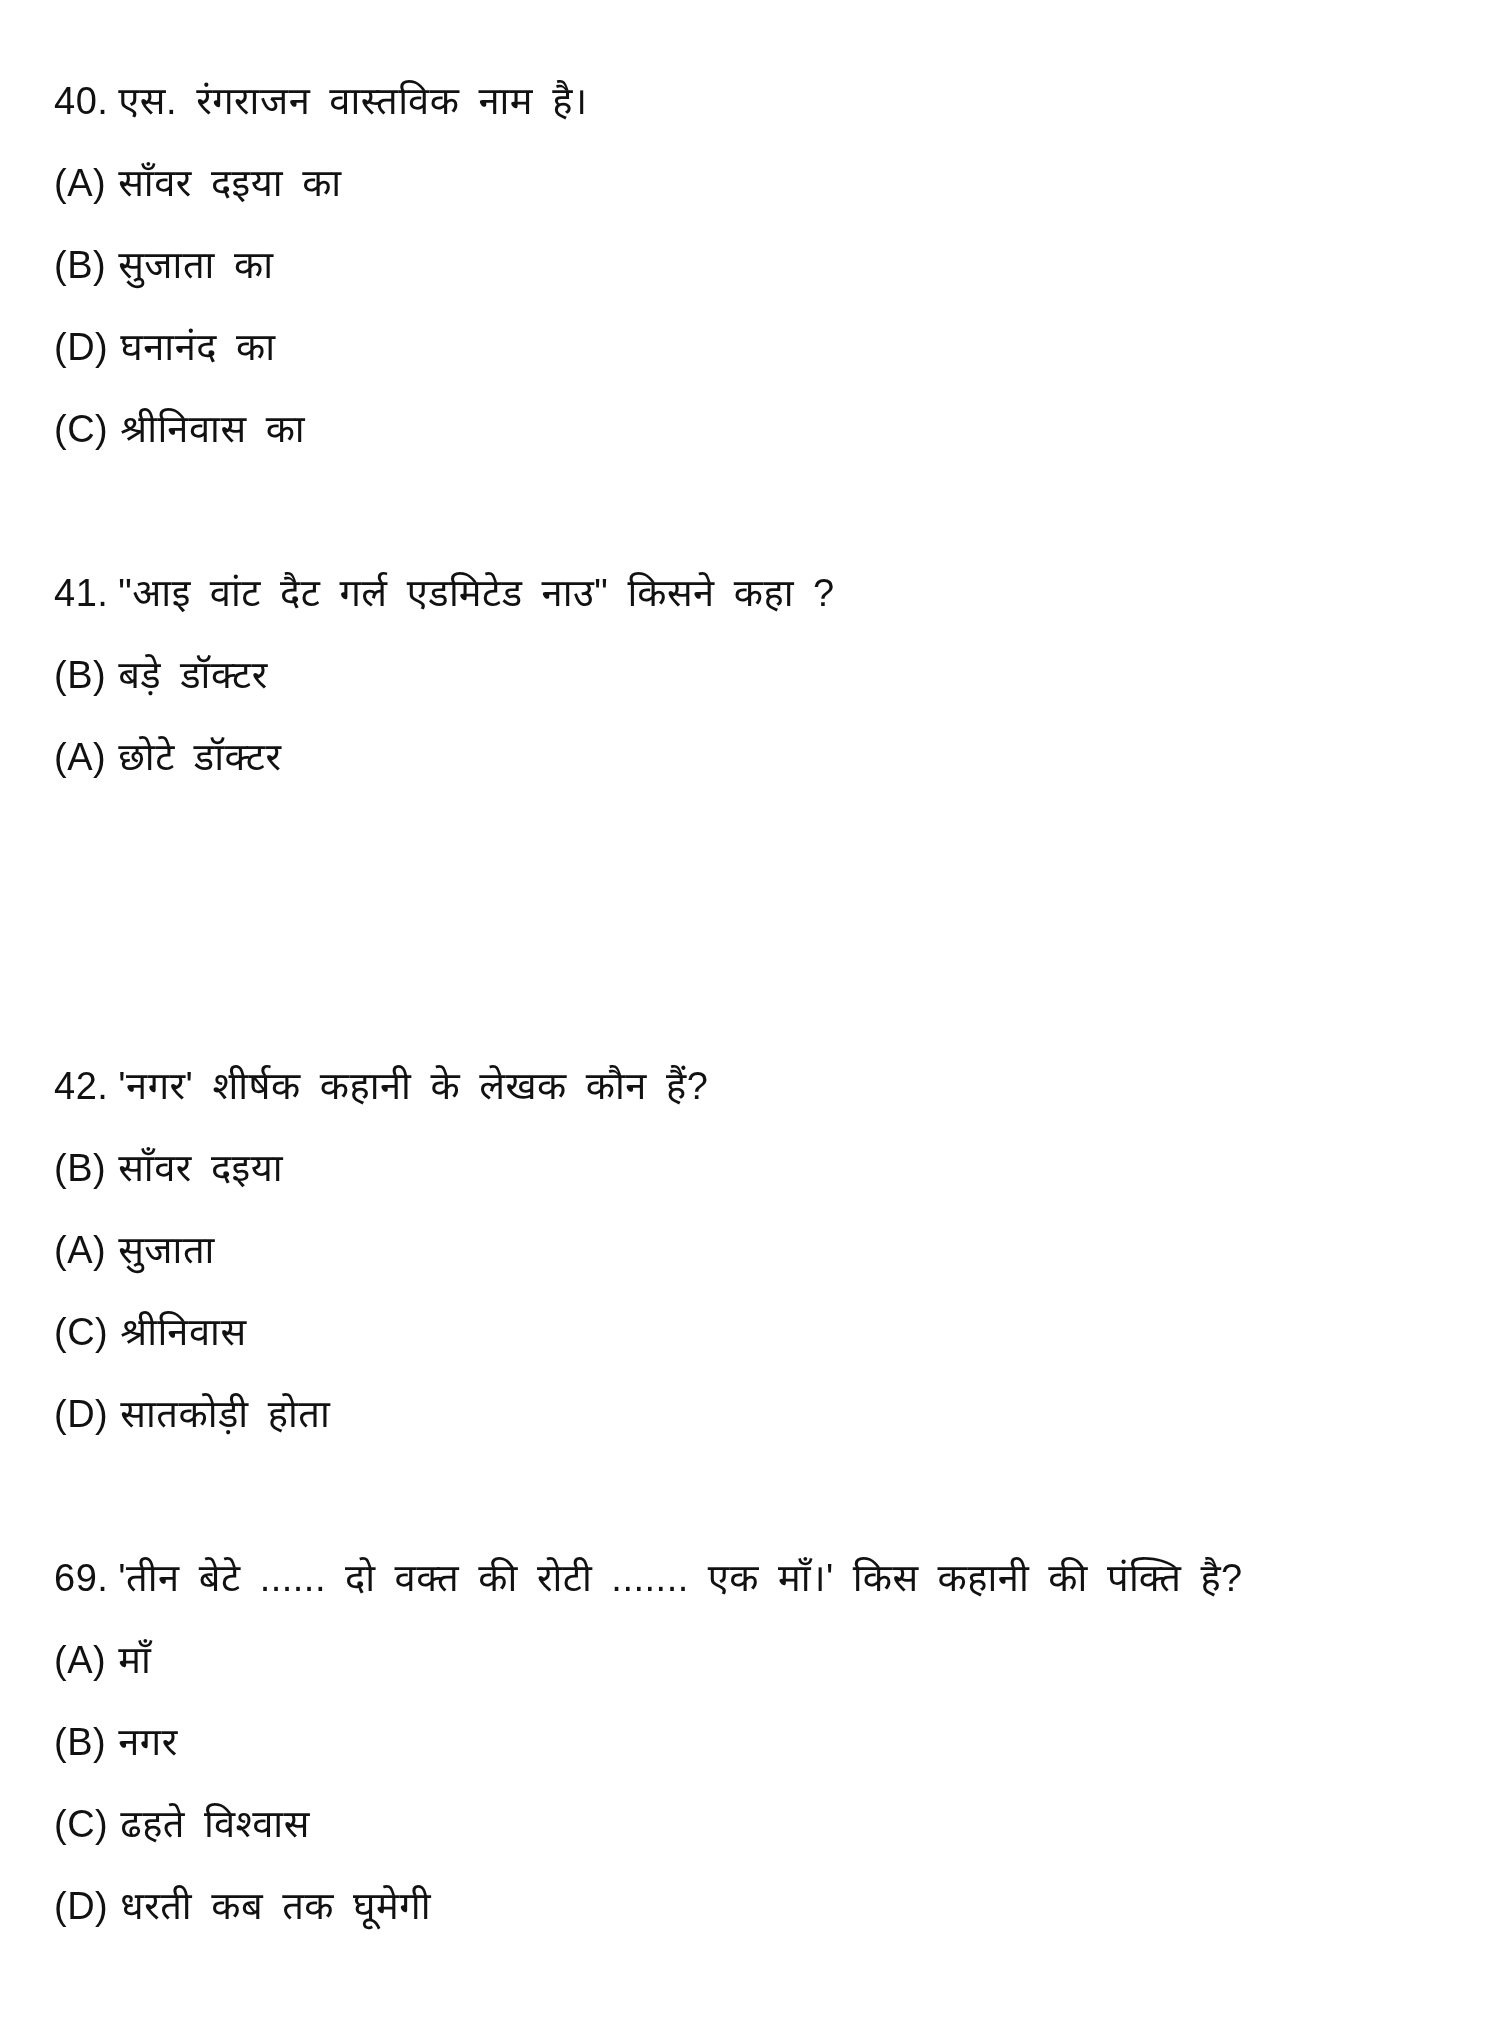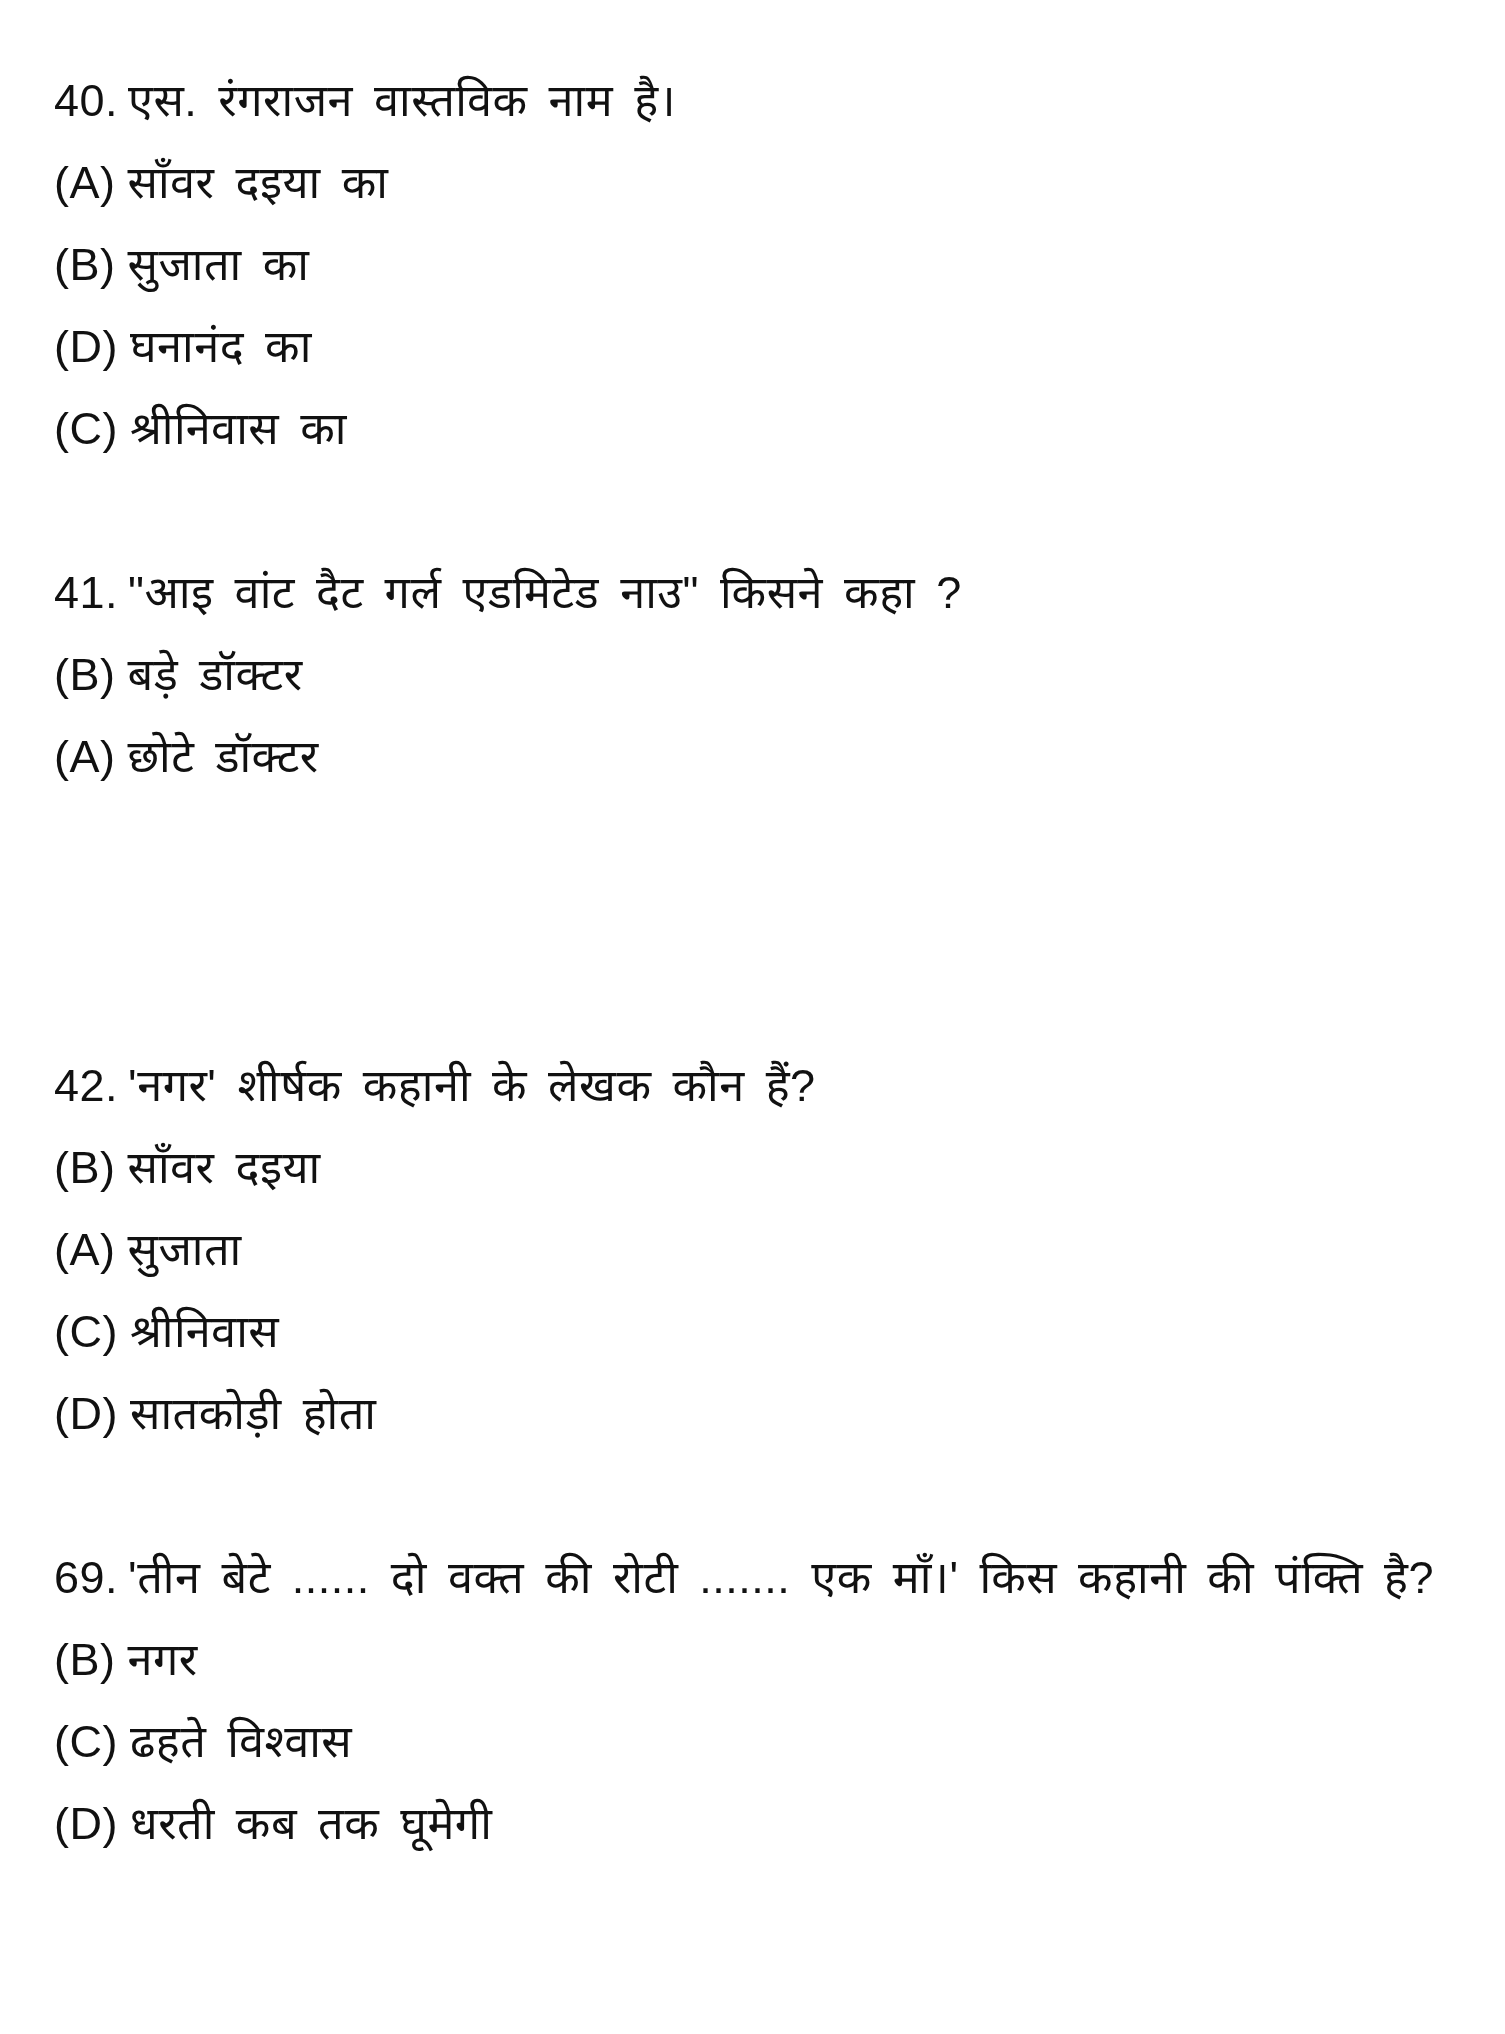--- a/index.html
+++ b/index.html
@@ -23,21 +23,21 @@
       height: 2034px;
     }
     .question-block {
       position: absolute;
       left: 54px;
       width: 1420px;
     }
     .line {
       height: 82px;
       line-height: 82px;
-      font-size: 45px;
+      font-size: 38px;
       white-space: nowrap;
       letter-spacing: 0.5px;
       word-spacing: 8px;
     }
     .q-num {
       margin-right: 10px;
     }
     .opt-label {
       margin-right: 12px;
     }
@@ -97,20 +97,23 @@
     <div class="line">
       <span class="opt-label">(D)</span><span>सातकोड़ी होता</span>
     </div>
   </div>
 
   <div class="question-block" id="q43">
     <div class="line">
       <span class="q-num">69.</span><span>'तीन बेटे ...... दो वक्त की रोटी ....... एक माँ।' किस कहानी की पंक्ति है?</span>
     </div>
     <div class="line">
+      <span class="opt-label">(A)</span><span>माँ</span>
+    </div>
+    <div class="line">
       <span class="opt-label">(B)</span><span>नगर</span>
     </div>
     <div class="line">
       <span class="opt-label">(C)</span><span>ढहते विश्वास</span>
     </div>
     <div class="line">
       <span class="opt-label">(D)</span><span>धरती कब तक घूमेगी</span>
     </div>
   </div>
 

